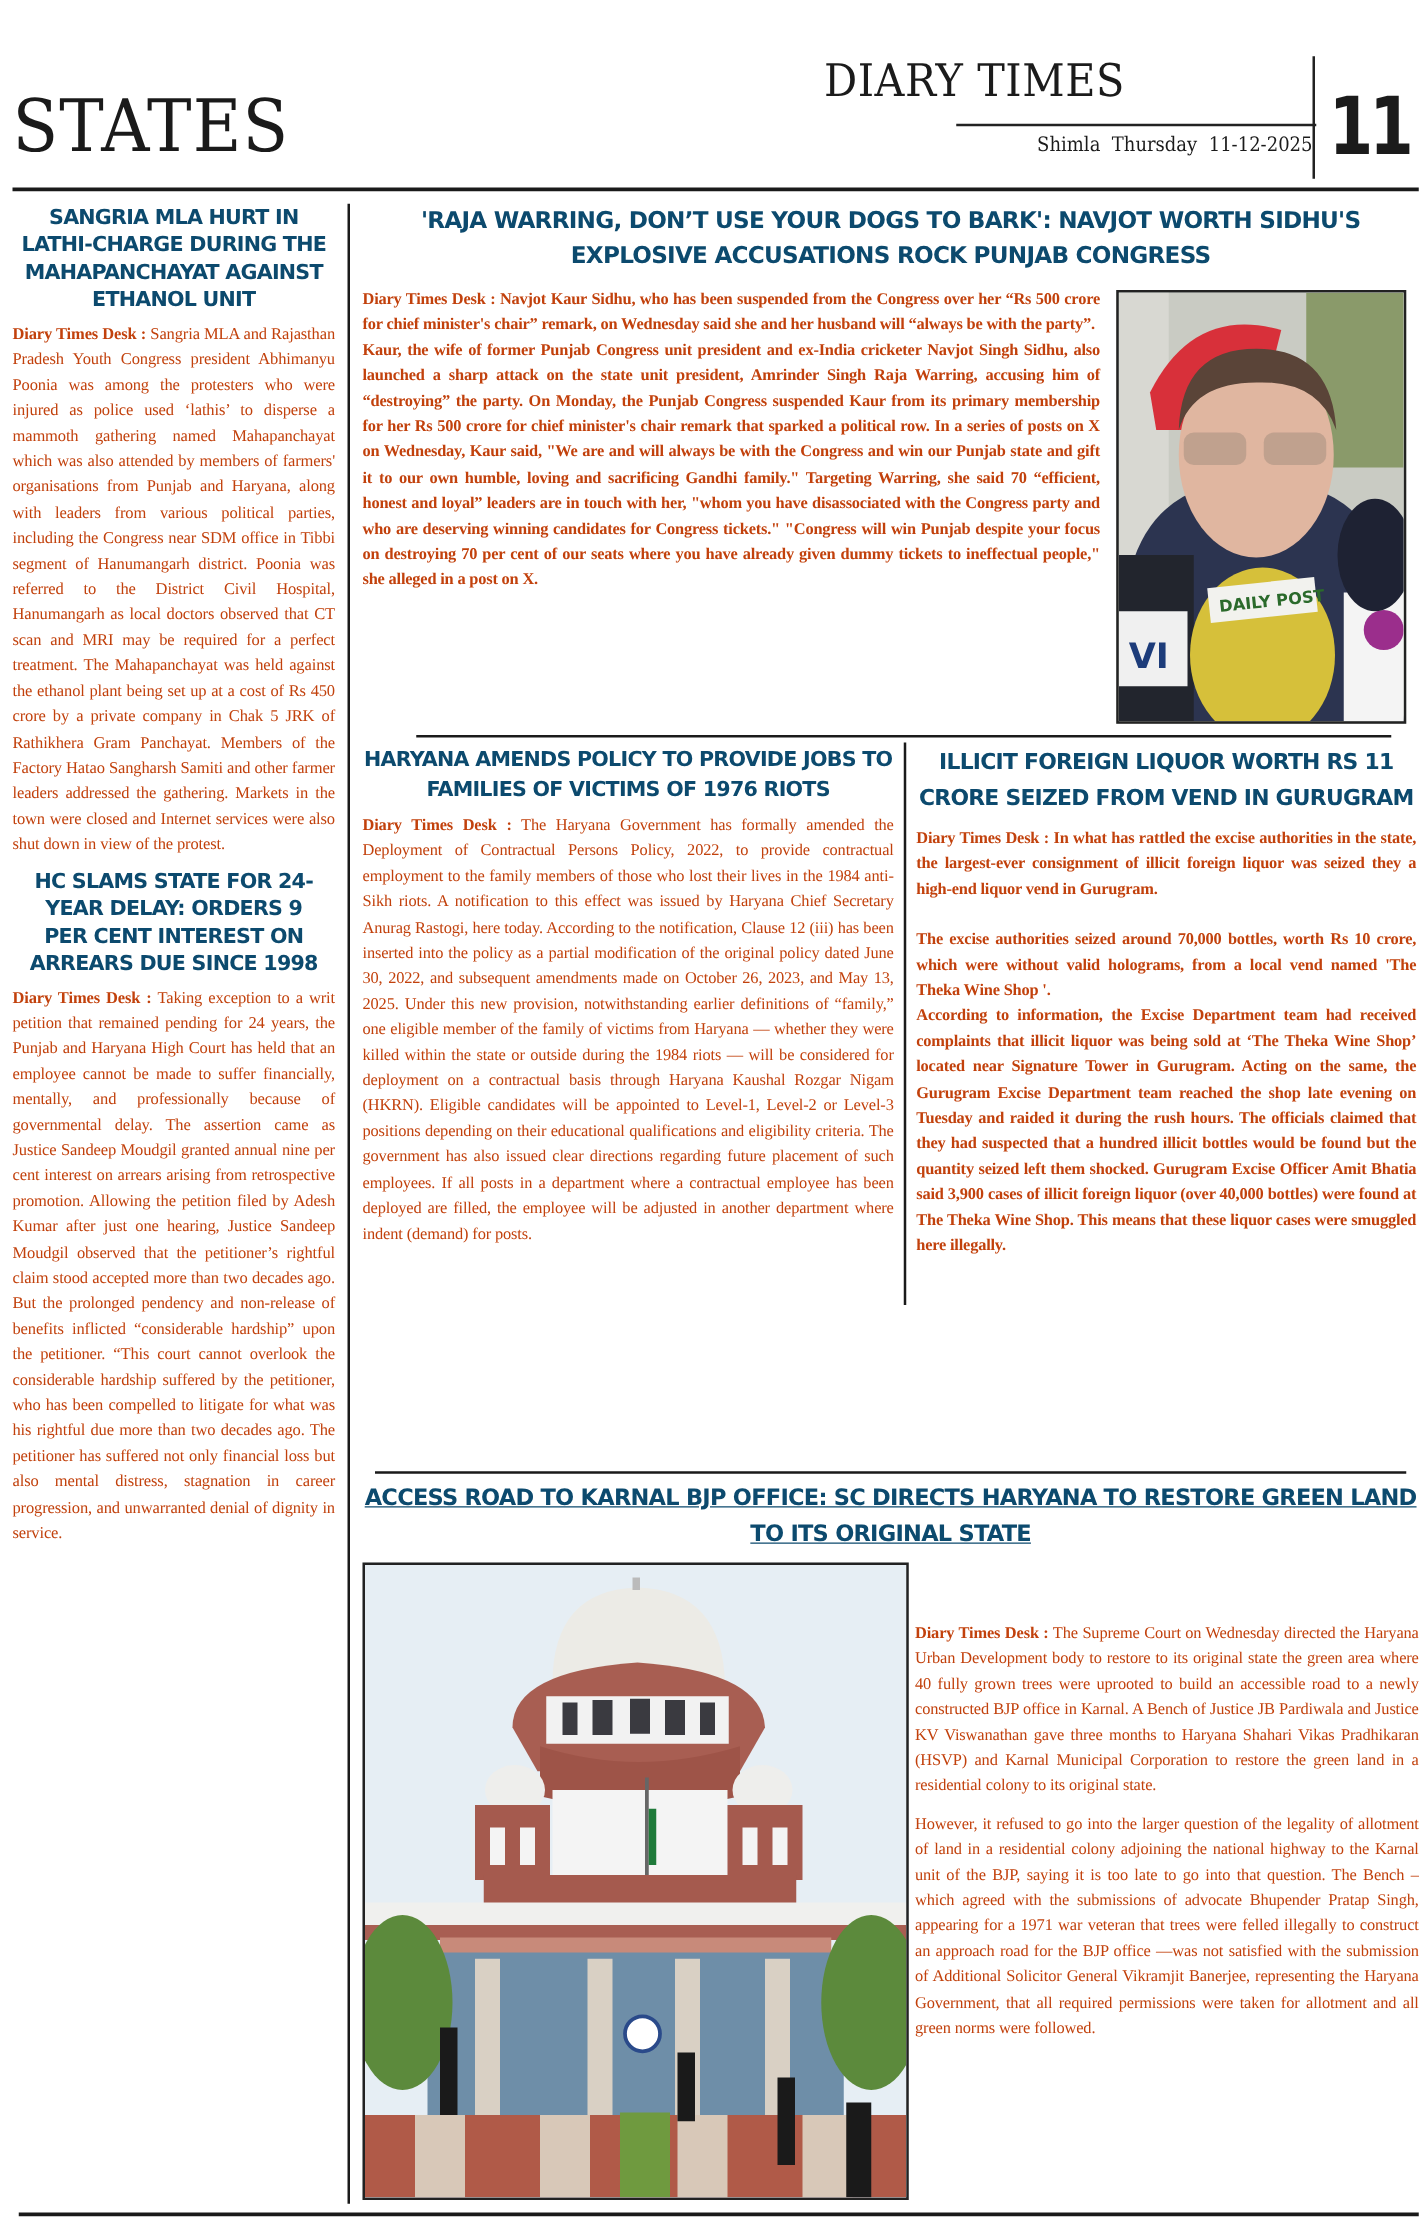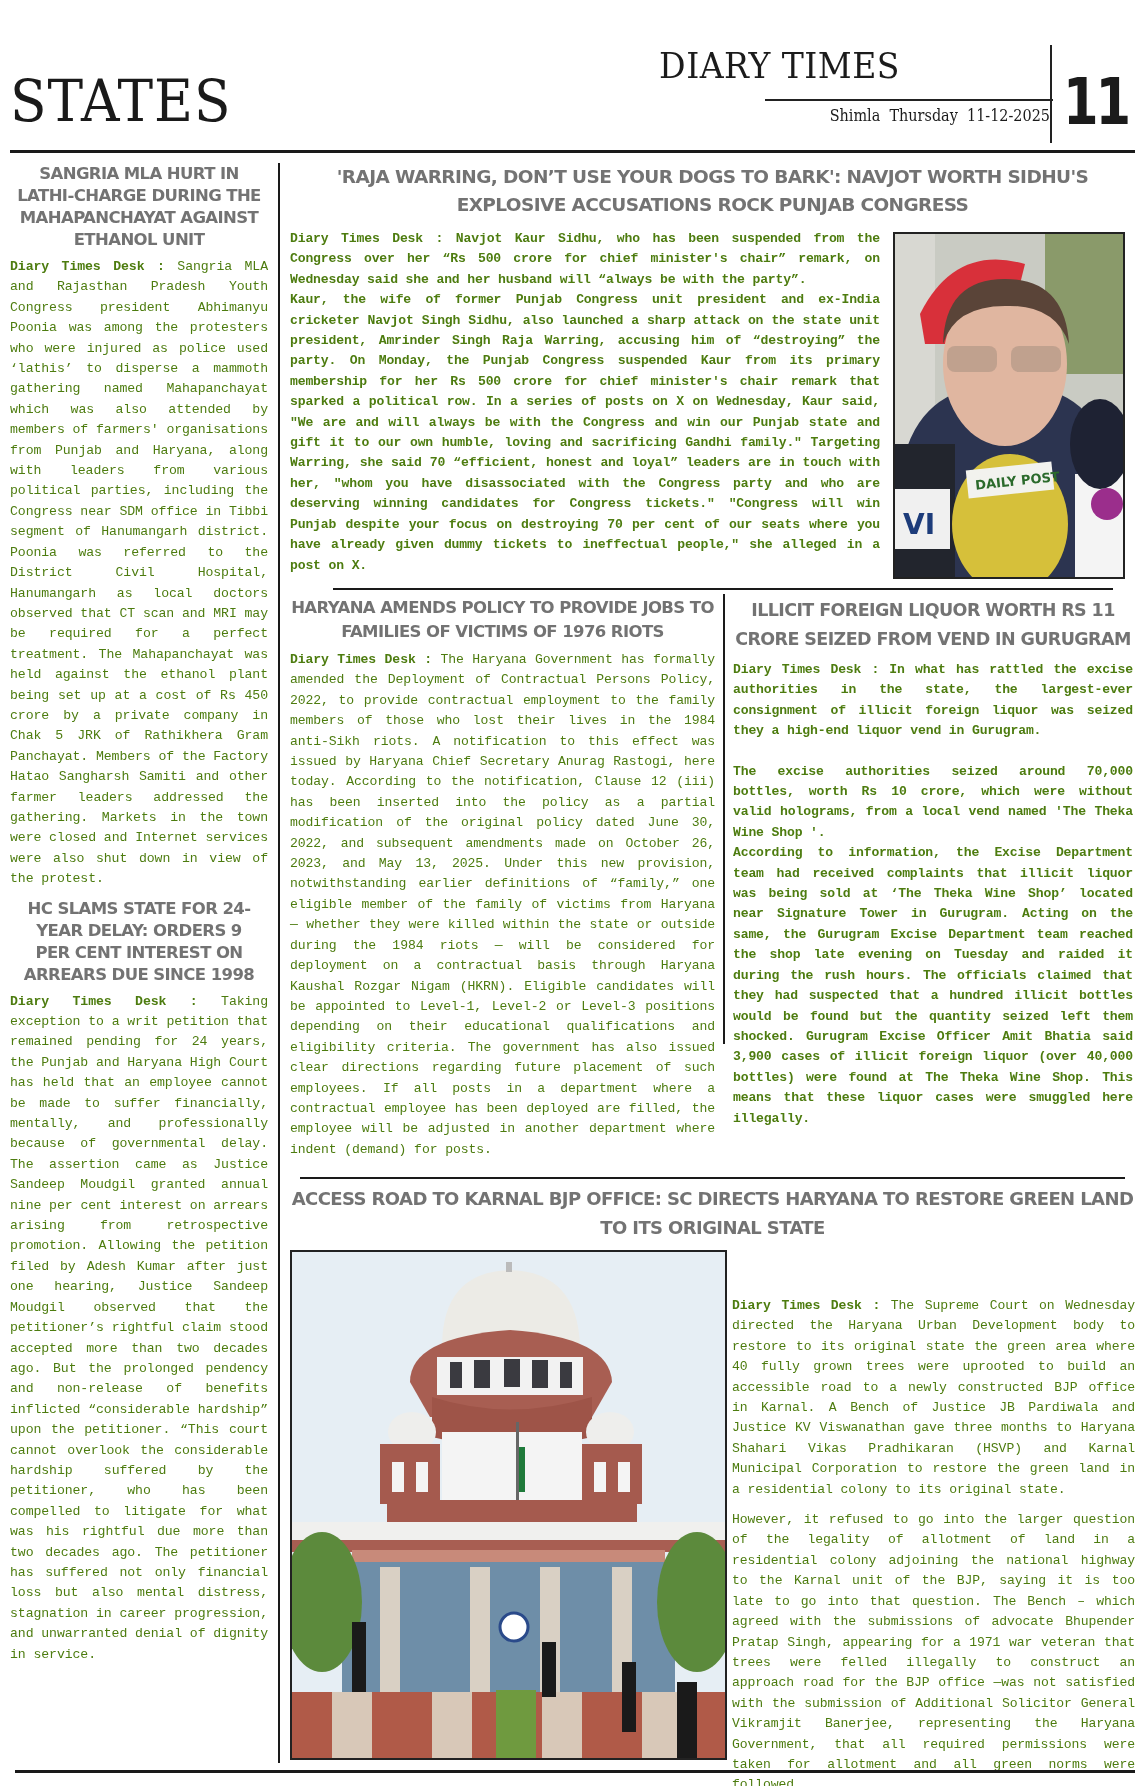--- a/index.html
+++ b/index.html
@@ -31,24 +31,24 @@
     transform: scaleX(0.8); transform-origin: left top;
   }
   .masthead-rule { position: absolute; left: 10px; top: 150px; width: 1125px; height: 3px; background: #1a1a1a; }
 
   
   .col-left { position: absolute; left: 10px; top: 163px; width: 258px; }
   .col-vrule { position: absolute; left: 278px; top: 163px; width: 2px; height: 1600px; background: #1a1a1a; }
 
   .headline {
     font-family: "DejaVu Sans", sans-serif; font-weight: bold; text-align: center;
-    letter-spacing: -0.6px; color: #737373;
+    letter-spacing: -0.6px; color: #0c4a6e;
   }
   .body-text {
-    font-family: Liberation Mono, monospace; text-align: justify; color: #4d7c0f;
+    font-family: Liberation Serif, serif; text-align: justify; color: #c2410c;
   }
   .desk { font-weight: bold; }
 
   .left-hl { font-size: 16.5px; line-height: 22px; padding: 0 6px; }
   .left-body { font-size: 13.2px; line-height: 20.4px; margin-top: 6px; letter-spacing: -0.1px; }
 
   
   .top-article { position: absolute; left: 290px; top: 163px; width: 845px; }
   .top-hl { font-size: 18.5px; line-height: 28px; }
   .top-body {
@@ -68,21 +68,21 @@
   .haryana-body { font-size: 13.1px; line-height: 20.4px; margin-top: 6px; letter-spacing: -0.1px; }
 
   .liquor-article { position: absolute; left: 733px; top: 596px; width: 400px; }
   .liquor-hl { font-size: 17.5px; line-height: 29px; }
   .liquor-body { font-size: 13.1px; line-height: 20.4px; margin-top: 6px; font-weight: bold; letter-spacing: -0.15px; }
   .liquor-body p + p { margin-top: 0; }
   .spacer { height: 20px; }
 
   .sc-rule { position: absolute; left: 300px; top: 1177px; width: 825px; height: 2px; background: #1a1a1a; }
   .sc-hl-wrap { position: absolute; left: 290px; top: 1184px; width: 845px; }
-  .sc-hl { font-size: 18px; line-height: 29px; }
+  .sc-hl { font-size: 18px; line-height: 29px; text-decoration: underline; }
   .photo-sc {
     position: absolute; left: 290px; top: 1250px; width: 437px; height: 510px;
     border: 2px solid #222; overflow: hidden; background: #e7eef4;
   }
   .sc-body { position: absolute; left: 732px; top: 1296px; width: 403px; font-size: 13.1px; line-height: 20.4px; letter-spacing: -0.1px; }
   .sc-body p + p { margin-top: 10px; }
 
   .bottom-rule { position: absolute; left: 15px; top: 1770px; width: 1120px; height: 3px; background: #1a1a1a; }
 </style>
 </head>

